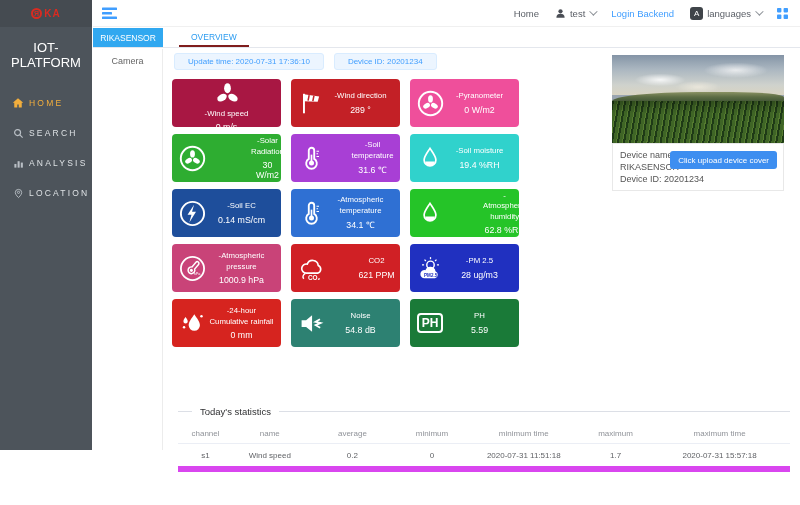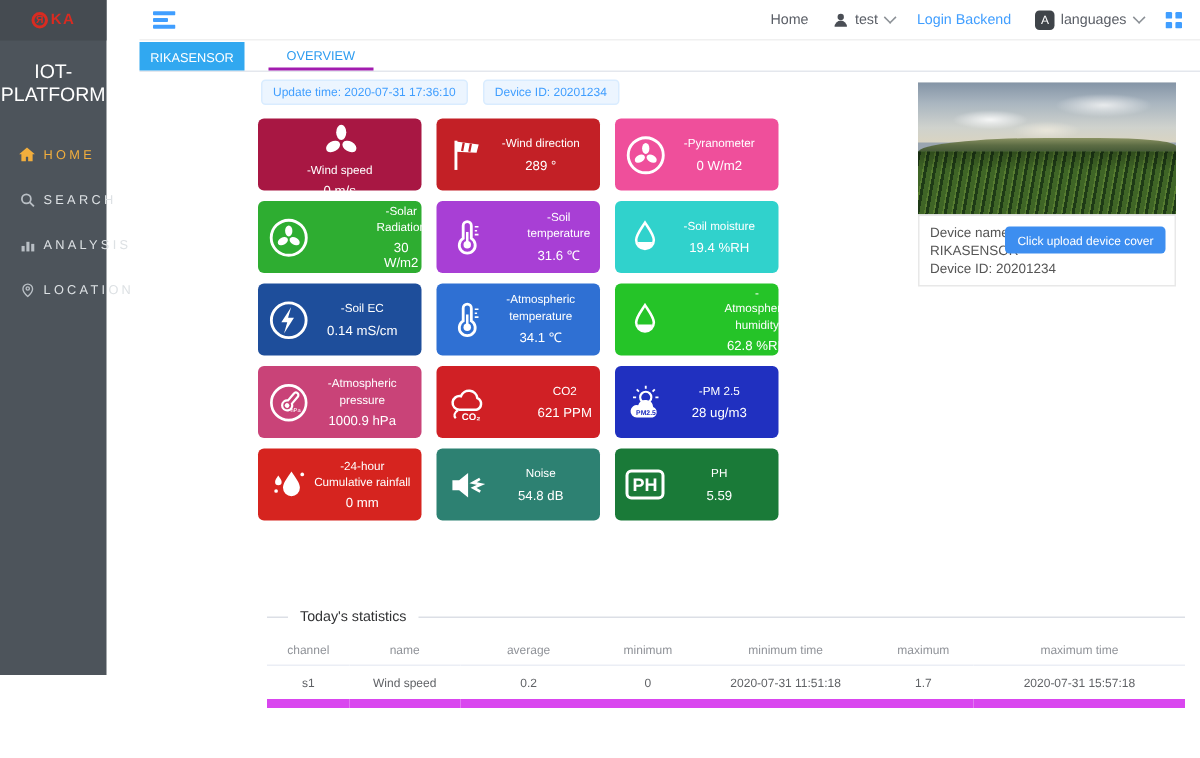--- a/index.html
+++ b/index.html
@@ -1,21 +1,21 @@
 <!DOCTYPE html>
 <html><head>
 <meta charset="utf-8">
 <style>
   * { margin:0; padding:0; box-sizing:border-box; }
   html,body { background:#fff; }
   body { width:800px; height:505px; font-family:"Liberation Sans",sans-serif; }
   .app { position:relative; width:800px; height:505px; background:#fff; overflow:hidden; }
 
   
-  .sidebar { position:absolute; left:0; top:0; width:71px; height:450px; background:#4d545b; }
+  .sidebar { position:absolute; left:0; top:0; width:92px; height:450px; background:#4d545b; }
   .logo-strip { height:27px; background:#454b51; display:flex; align-items:center; justify-content:center; gap:2px; }
   .logo-mark { width:11px; height:11px; border:2px solid #d92b21; border-radius:50%; color:#d92b21; font-size:7px; font-weight:bold; display:flex; align-items:center; justify-content:center; transform:scaleX(-1); }
   .logo-text { color:#d92b21; font-weight:bold; font-size:10px; letter-spacing:1px; }
   .app-title { color:#fff; font-size:13px; text-align:center; margin-top:13px; font-weight:400; }
   .side-nav { margin-top:18px; }
   .side-item { display:flex; align-items:center; gap:5px; padding:9px 0 9px 12px; cursor:pointer; }
   .side-item .lbl { font-size:8.5px; letter-spacing:2.2px; color:#dde1e4; }
   .side-item.active .lbl { color:#f2ae3d; }
   .side-icon { width:12px; height:12px; display:flex; align-items:center; justify-content:center; flex:0 0 12px; }
 
@@ -23,30 +23,30 @@
   .topbar { position:absolute; left:93px; top:0; right:0; height:27px; background:#fff; border-bottom:1px solid #f0f0f0; display:flex; align-items:center; padding:0 12px 0 9px; }
   .topbar .spacer { flex:1; }
   .top-item { display:flex; align-items:center; gap:4px; font-size:9.5px; color:#5a5e66; margin-left:16px; cursor:pointer; }
   .top-item.link { color:#409eff; }
   .langs-badge { width:13px; height:13px; background:#3f4449; border-radius:3px; color:#fff; font-size:8px; display:flex; align-items:center; justify-content:center; }
   .chev { width:6px; height:6px; border-right:1.3px solid #8b9096; border-bottom:1.3px solid #8b9096; transform:rotate(45deg) translateY(-2px); }
 
   
   .tabbar { position:absolute; left:93px; top:28px; right:0; height:20px; background:#fff; border-bottom:1px solid #e4e7ed; display:flex; align-items:stretch; }
   .tab-active { width:70px; background:#31a8f0; color:#fff; font-size:8.5px; display:flex; align-items:center; justify-content:center; cursor:pointer; }
-  .tab-plain { margin-left:16px; padding:0 12px; color:#2d9cf0; font-size:8.5px; display:flex; align-items:center; border-bottom:2px solid #a21caf; cursor:pointer; }
+  .tab-plain { margin-left:16px; padding:0 12px; color:#2d9cf0; font-size:8.5px; display:flex; align-items:center; border-bottom:2px solid #7f1d1d; cursor:pointer; }
 
   
   .subnav { position:absolute; left:93px; top:49px; width:70px; height:401px; background:#fff; border-right:1px solid #ececec; }
   .subnav-item { height:24px; display:flex; align-items:center; justify-content:center; font-size:9px; color:#666; cursor:pointer; }
 
   
   .content { position:absolute; left:172px; top:49px; width:420px; }
   .badges { display:flex; gap:10px; margin:4px 0 9px 2px; }
-  .badge { background:#ecf5ff; border:1px solid #d9ecff; color:#409eff; font-size:8px; padding:3px 7px; border-radius:3px; white-space:nowrap; }
+  .badge { background:#ecf5ff; border:1px solid #d9ecff; color:#409eff; font-size:8px; padding:3px 13px; border-radius:3px; white-space:nowrap; }
 
   .grid { display:grid; grid-template-columns:repeat(3,109px); gap:7px 10px; }
   .card { height:48px; border-radius:4px; color:#fff; display:flex; align-items:center; padding:0 3px 0 5px; cursor:pointer; }
   .card-icon { flex:0 0 30px; width:30px; display:flex; align-items:center; justify-content:center; }
   .card-text { flex:1; text-align:center; padding-right:2px; }
   .card-label { font-size:7.8px; line-height:1.3; }
   .card-value { font-size:8.8px; margin-top:3px; }
   .ph-box { border:2px solid #fff; border-radius:4px; font-weight:bold; font-size:12px; padding:1px 3px; color:#fff; }
 
   
@@ -173,20 +173,23 @@
           </g>
         </svg>
     </span>
   </header>
 
   <div class="tabbar">
     <div class="tab-active">RIKASENSOR</div>
     <div class="tab-plain">OVERVIEW</div>
   </div>
 
+  <div class="subnav">
+    <div class="subnav-item">Camera</div>
+  </div>
 
   <main class="content">
     <div class="badges">
       <span class="badge">Update time: 2020-07-31 17:36:10</span>
       <span class="badge">Device ID: 20201234</span>
     </div>
     <div class="grid" id="cards-grid">
         <div class="card" style="background: rgb(168, 23, 67); flex-direction: column; --card: #a81743;">
           <div class="card-icon">
             <svg width="27" height="27" viewBox="0 0 24 24">

